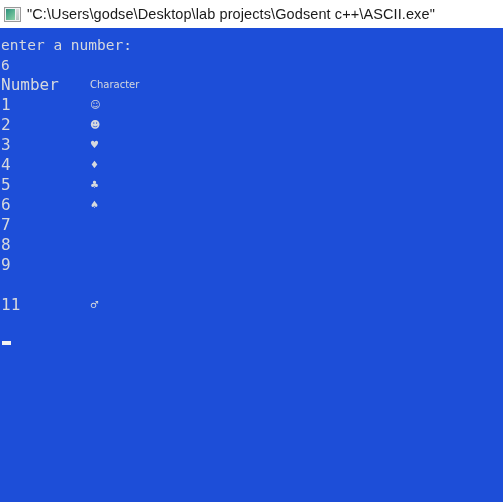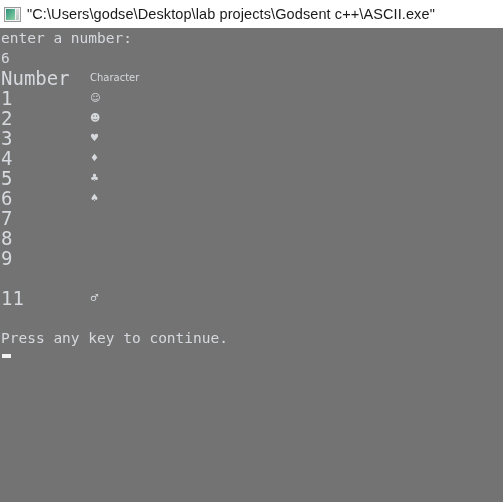--- a/index.html
+++ b/index.html
@@ -70,24 +70,24 @@
     font-size: 14.5px;
     line-height: 16px;
     color: #1a1a1a;
     white-space: nowrap;
     letter-spacing: 0.1px;
   }
 
   
   #terminal {
     flex: 1 1 auto;
-    background: #737373;
+    background: #1d4ed8;
     position: relative;
     overflow: hidden;
-    padding: 0 0 0 1px;
+    padding: 7px 0 0 1px;
     box-sizing: border-box;
   }
   .term-line {
     font-family: "DejaVu Sans Mono", "Liberation Mono", monospace;
     font-size: 14.5px;
     line-height: 20px;
     height: 20px;
     color: #d6d9de;
     white-space: pre;
     letter-spacing: 0px;
@@ -98,21 +98,21 @@
   .term-row {
     display: flex;
     height: 20px;
     line-height: 20px;
   }
   .term-row .col-num {
     width: 89px;
     flex: 0 0 89px;
     white-space: pre;
     font-family: "DejaVu Sans Mono", "Liberation Mono", monospace;
-    font-size: 19px;
+    font-size: 16px;
     line-height: 20px;
     color: #d6d9de;
   }
   .term-row .col-char {
     white-space: pre;
     font-family: "DejaVu Sans", "DejaVu Sans Mono", sans-serif;
     font-size: 10px;
     line-height: 20px;
     color: #d6d9de;
   }
@@ -188,18 +188,17 @@
       <span class="col-num"></span>
       <span class="col-char"></span>
     </div>
     <div class="term-row">
       <span class="col-num">11</span>
       <span class="col-char">♂</span>
     </div>
 
     <div class="term-line blank">&nbsp;</div>
 
-    <div class="term-line">Press any key to continue.</div>
 
     <div id="cursor"></div>
 
   </div>
 </div>
 
 </body></html>

